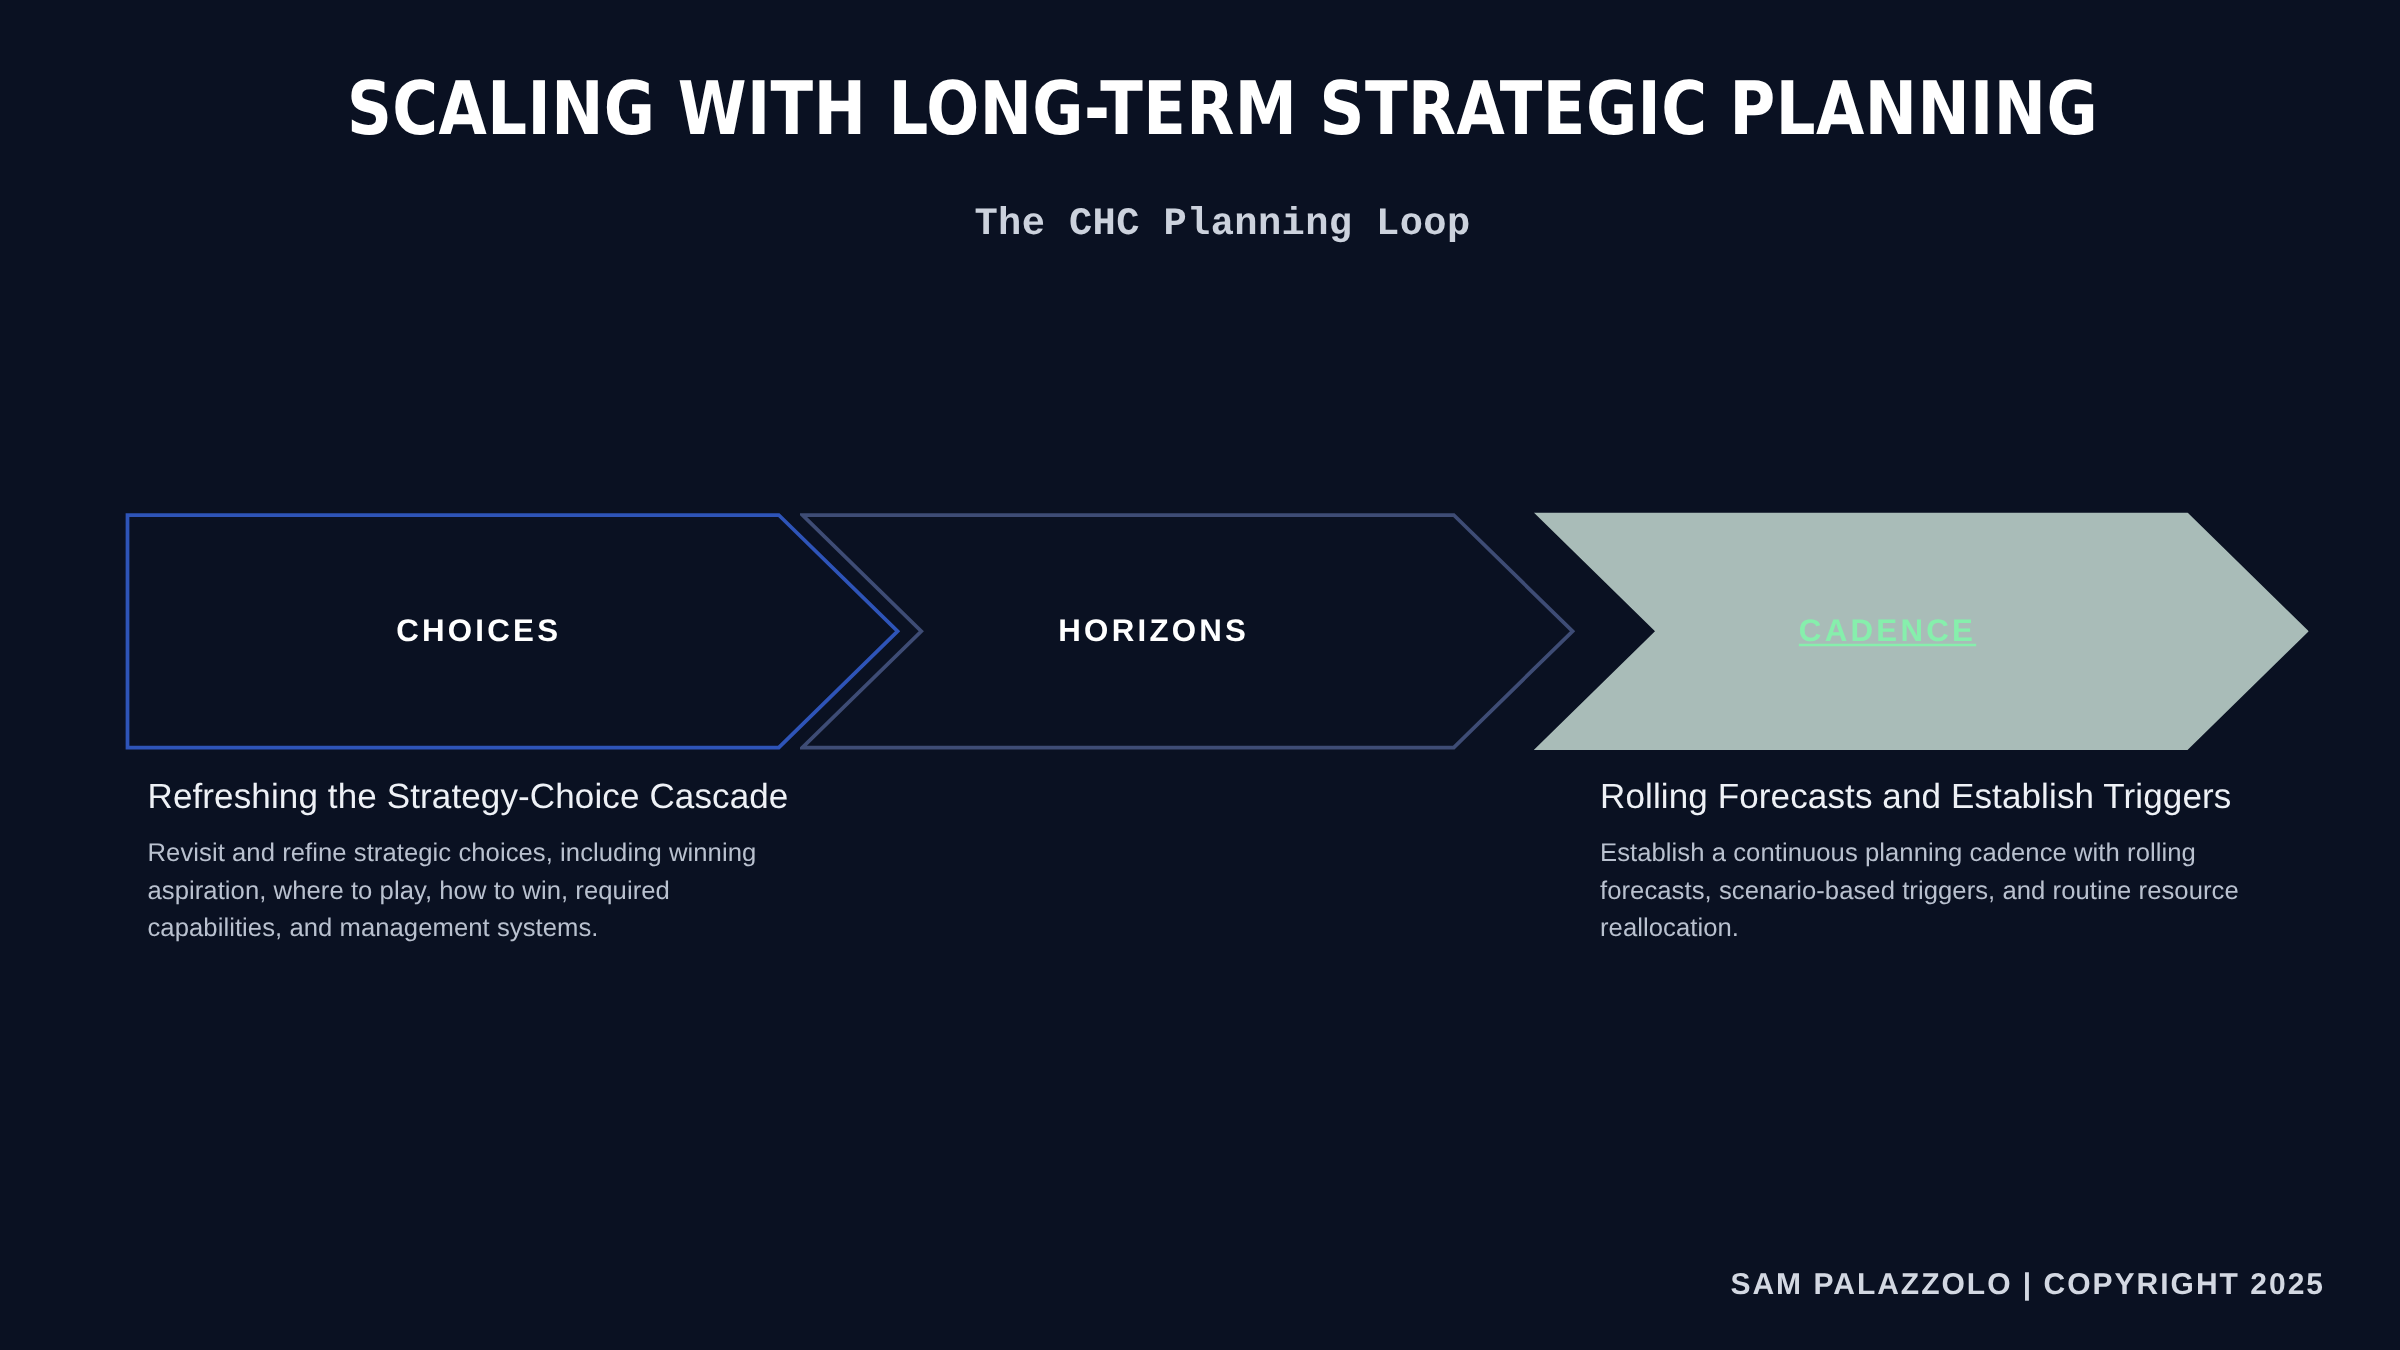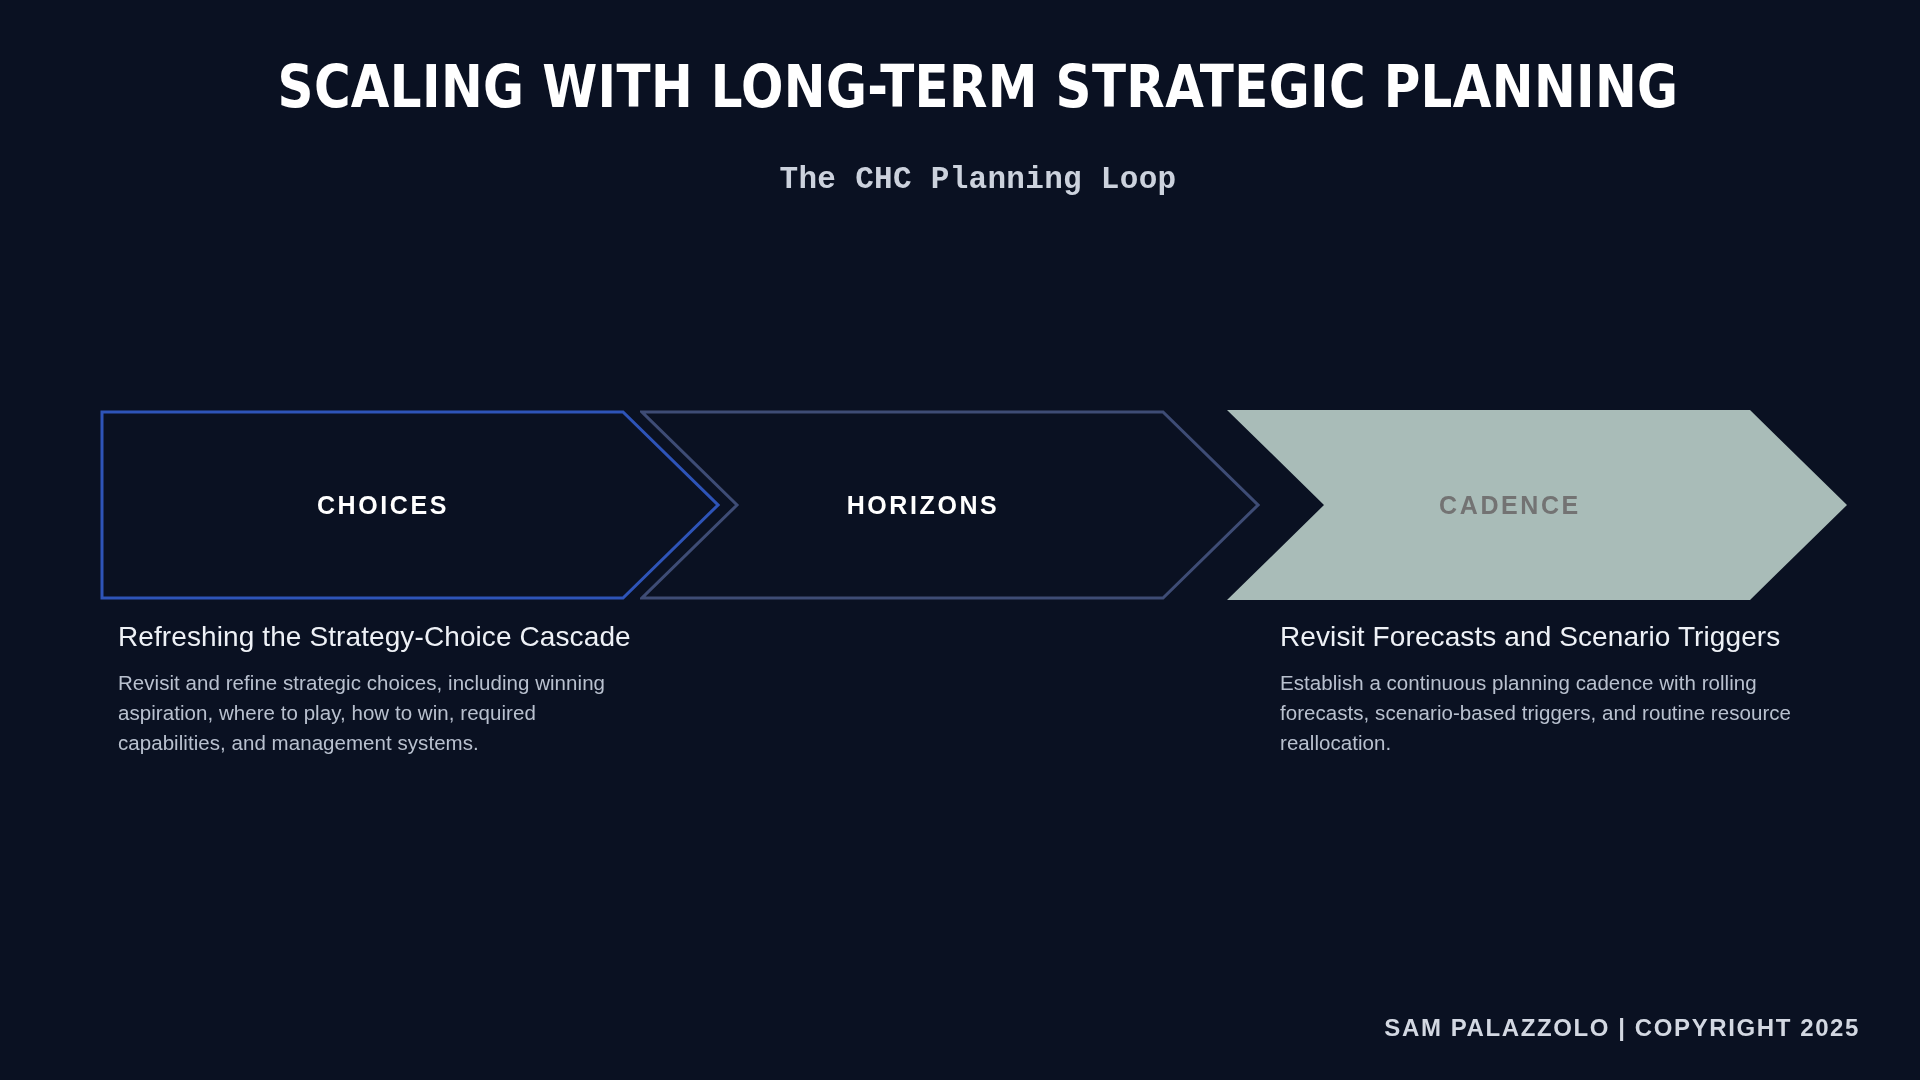--- a/index.html
+++ b/index.html
@@ -165,31 +165,31 @@
     </div>
     <span class="chev-label light" style="color: rgb(255, 255, 255);">HORIZONS</span>
   </div>
 
   <div class="chevron chev-shape-3">
     <div class="chev-outline">
       <svg viewBox="0 0 620 190" preserveAspectRatio="none">
         <polygon points="0,0 523,0 620,95 523,190 0,190 97,95 0,0" fill="#a9bcb8" stroke="none"></polygon>
       </svg>
     </div>
-    <span class="chev-label dark" style="color: #737373;">CADENCE</span>
+    <span class="chev-label dark" style="color: #86efac; text-decoration: underline;">CADENCE</span>
   </div>
 </div>
 
 <div class="columns">
 
   <div class="column col-1">
     <div class="col-heading">Refreshing the Strategy-Choice Cascade</div>
     <p class="col-body">Revisit and refine strategic choices, including winning aspiration, where to play, how to win, required capabilities, and management systems.</p>
   </div>
 
 
   <div class="column col-3">
-    <div class="col-heading">Revisit Forecasts and Scenario Triggers</div>
+    <div class="col-heading">Rolling Forecasts and Establish Triggers</div>
     <p class="col-body">Establish a continuous planning cadence with rolling forecasts, scenario-based triggers, and routine resource reallocation.</p>
   </div>
 </div>
 
 <div class="footer">SAM PALAZZOLO | COPYRIGHT 2025</div>
 
 </body></html>

